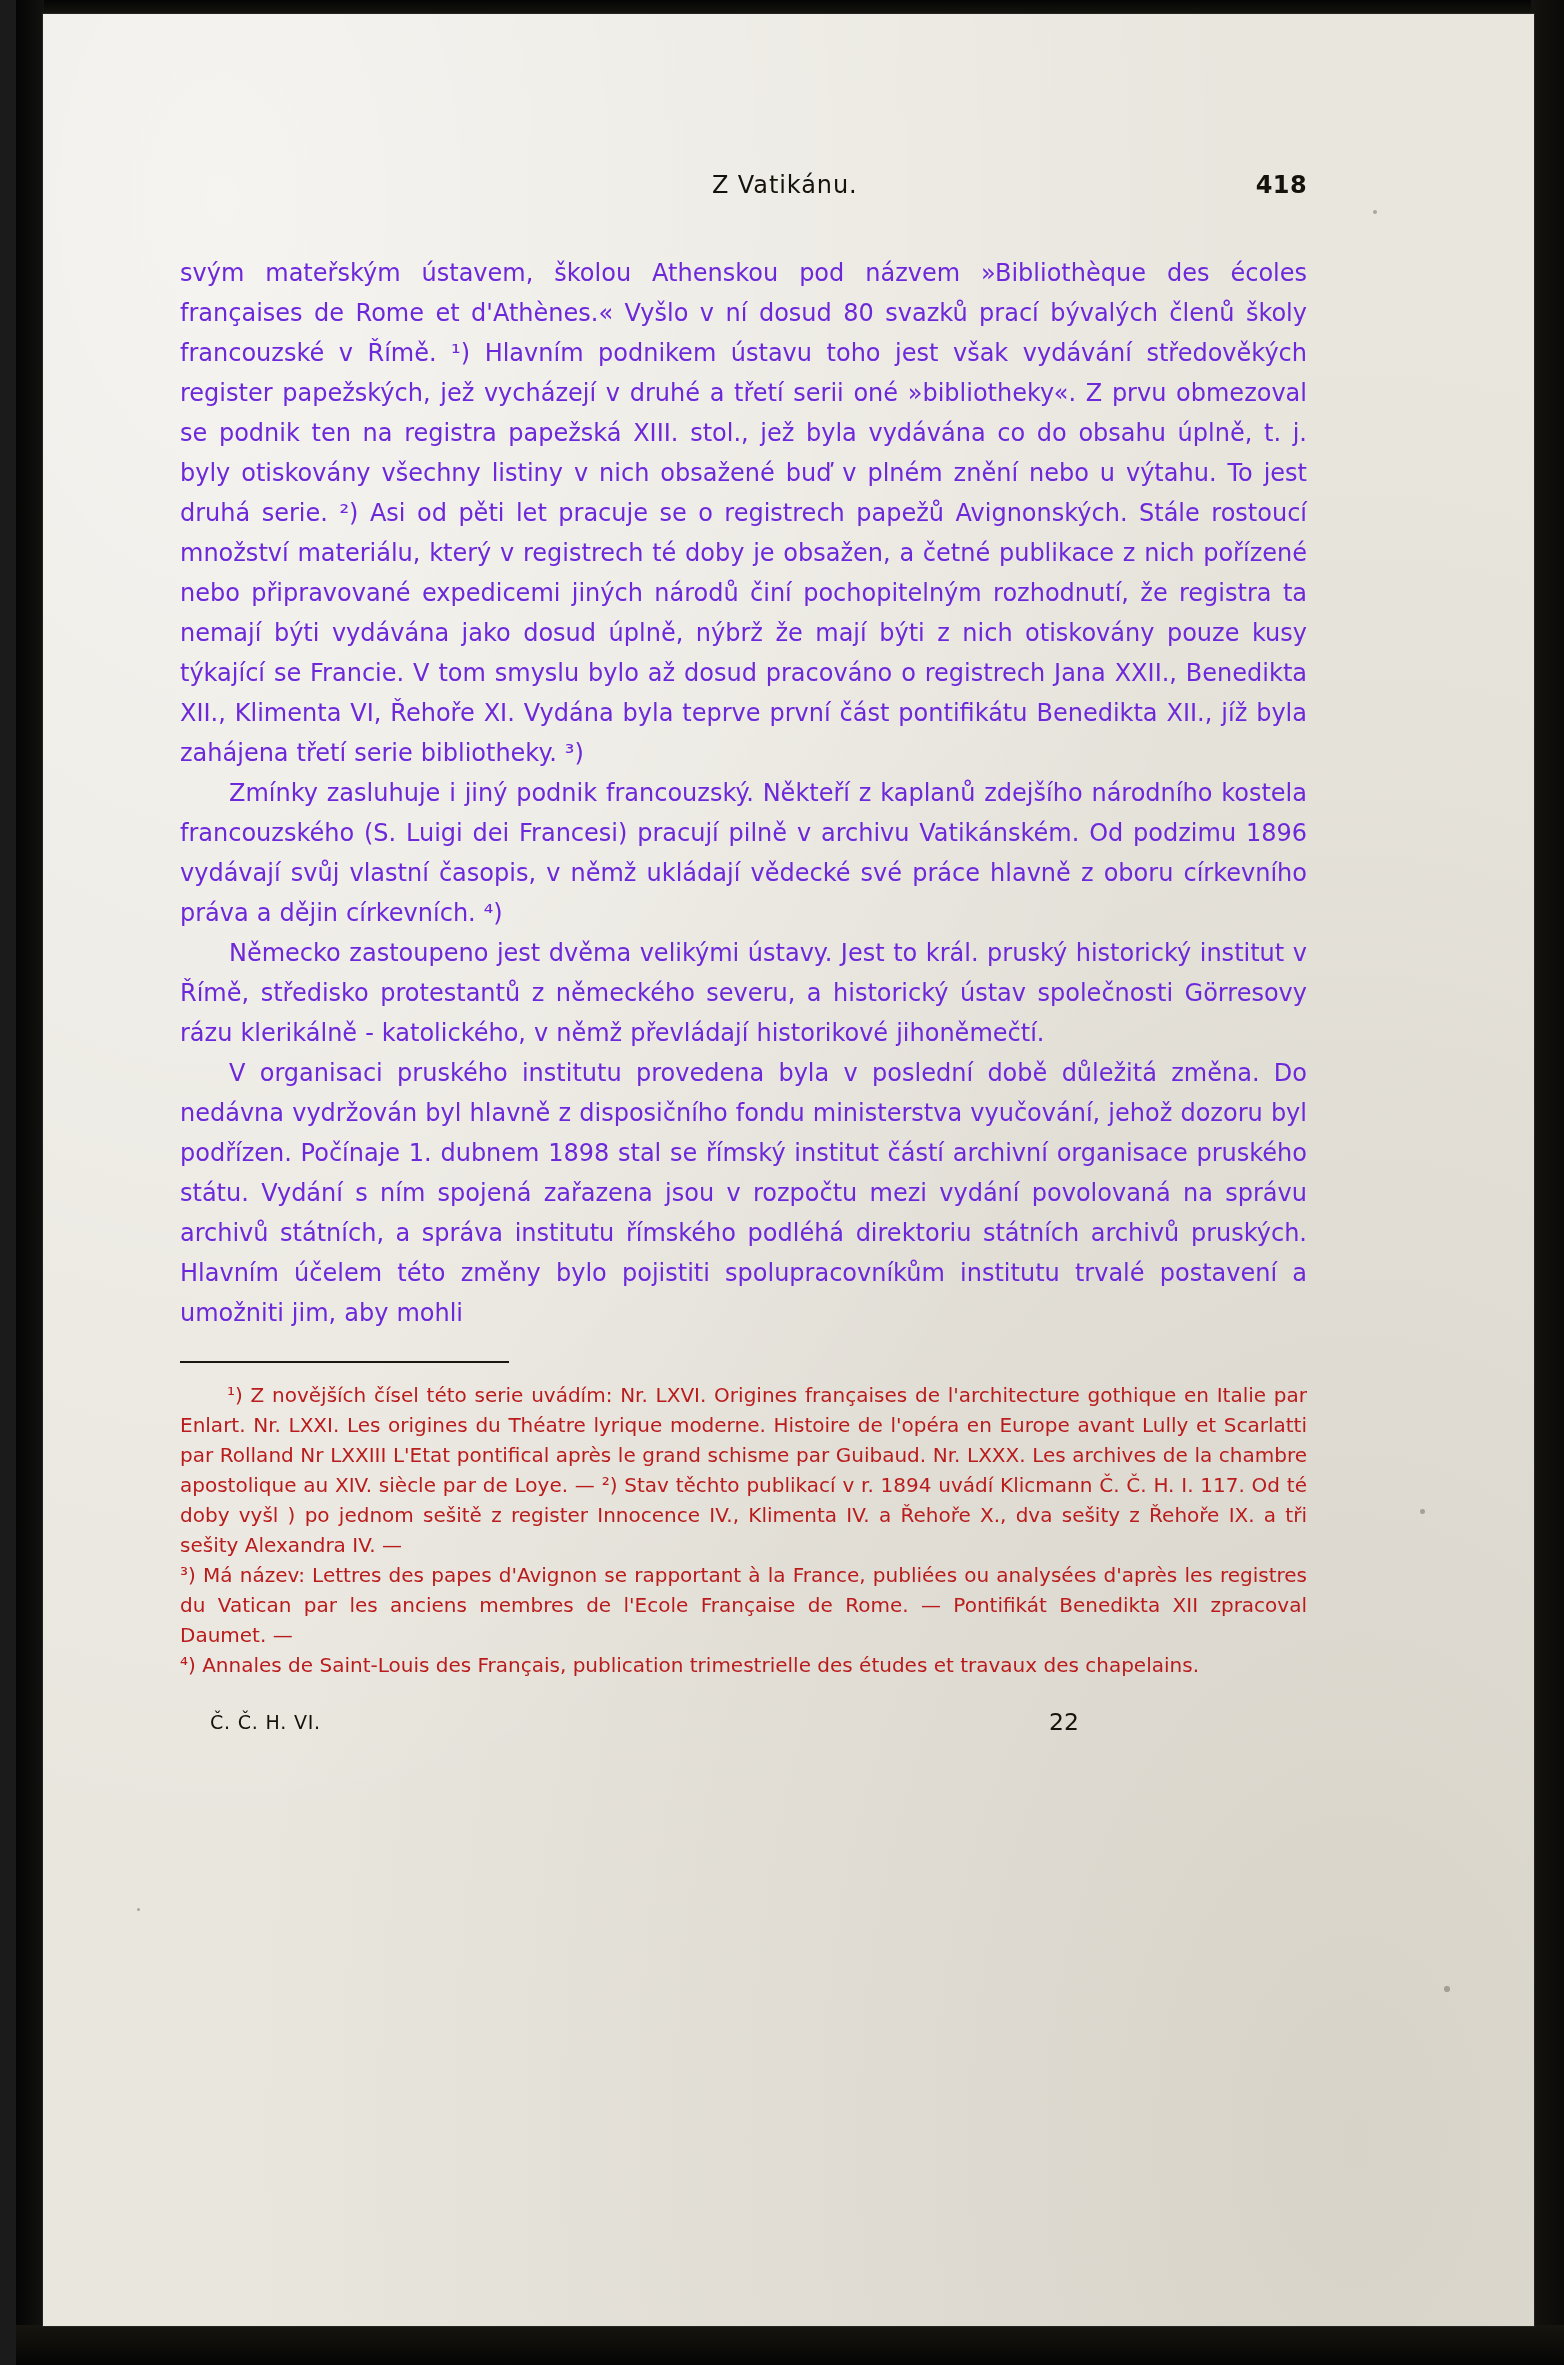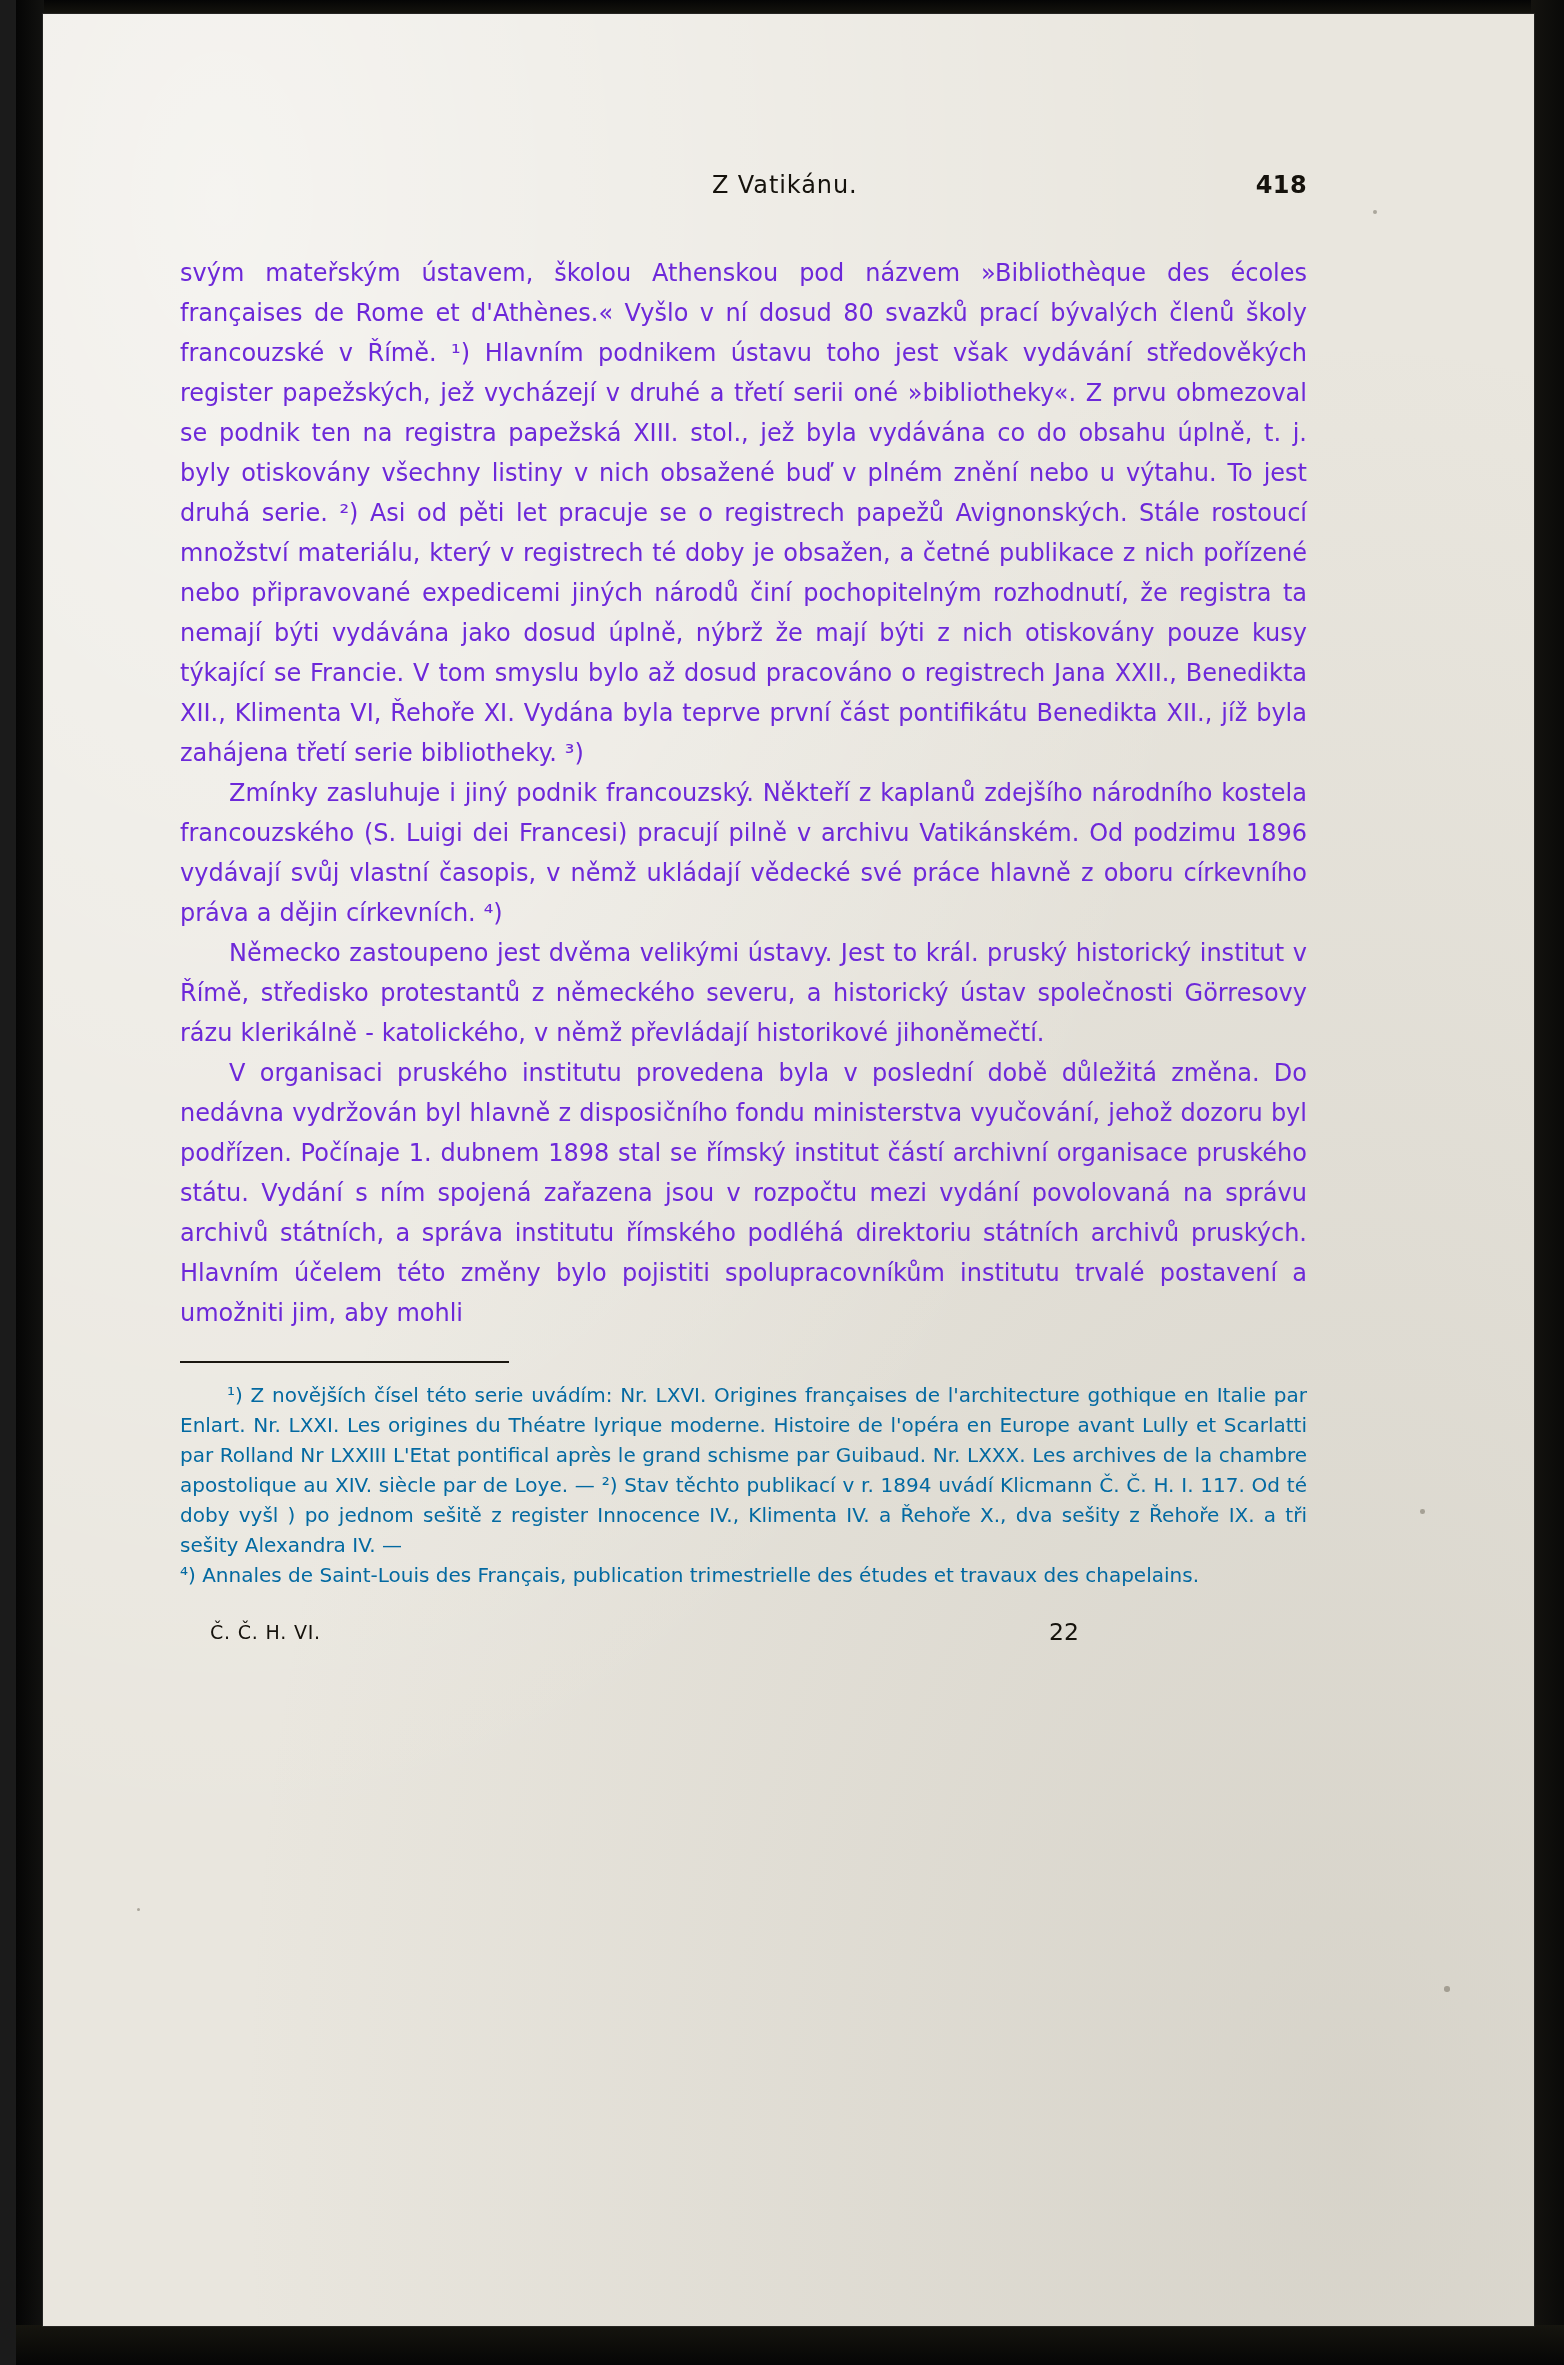--- a/index.html
+++ b/index.html
@@ -111,21 +111,21 @@
     width: 329px;
     height: 2.3px;
     background: #1a1710;
   }
   .footnotes {
     margin-top: 17px;
     font-family: "DejaVu Sans", sans-serif;
     font-size: 20px;
     line-height: 30px;
     text-align: justify;
-    color: #0369a1;
+    color: #b91c1c;
   }
   .footnotes p { margin: 0; }
   .footnotes p.first { text-indent: 47px; }
 
   .colophon {
     position: relative;
     margin-top: 31px;
     height: 31px;
   }
   .colophon .sig {
@@ -179,20 +179,21 @@
         <p>svým mateřským ústavem, školou Athenskou pod názvem »Bibliothèque des écoles françaises de Rome et d'Athènes.« Vyšlo v ní dosud 80 svazků prací bývalých členů školy francouzské v Římě. ¹) Hlavním podnikem ústavu toho jest však vydávání středověkých register papežských, jež vycházejí v druhé a třetí serii oné »bibliotheky«. Z prvu obmezoval se podnik ten na registra papežská XIII. stol., jež byla vydávána co do obsahu úplně, t. j. byly otiskovány všechny listiny v nich obsažené buď v plném znění nebo u výtahu. To jest druhá serie. ²) Asi od pěti let pracuje se o registrech papežů Avignonských. Stále rostoucí množství materiálu, který v registrech té doby je obsažen, a četné publikace z nich pořízené nebo připravované expedicemi jiných národů činí pochopitelným rozhodnutí, že registra ta nemají býti vydávána jako dosud úplně, nýbrž že mají býti z nich otiskovány pouze kusy týkající se Francie. V tom smyslu bylo až dosud pracováno o registrech Jana XXII., Benedikta XII., Klimenta VI, Řehoře XI. Vydána byla teprve první část pontifikátu Benedikta XII., jíž byla zahájena třetí serie bibliotheky. ³)</p>
         <p class="indent">Zmínky zasluhuje i jiný podnik francouzský. Někteří z kaplanů zdejšího národního kostela francouzského (S. Luigi dei Francesi) pracují pilně v archivu Vatikánském. Od podzimu 1896 vydávají svůj vlastní časopis, v němž ukládají vědecké své práce hlavně z oboru církevního práva a dějin církevních. ⁴)</p>
         <p class="indent">Německo zastoupeno jest dvěma velikými ústavy. Jest to král. pruský historický institut v Římě, středisko protestantů z německého severu, a historický ústav společnosti Görresovy rázu klerikálně - katolického, v němž převládají historikové jihoněmečtí.</p>
         <p class="indent">V organisaci pruského institutu provedena byla v poslední době důležitá změna. Do nedávna vydržován byl hlavně z disposičního fondu ministerstva vyučování, jehož dozoru byl podřízen. Počínaje 1. dubnem 1898 stal se římský institut částí archivní organisace pruského státu. Vydání s ním spojená zařazena jsou v rozpočtu mezi vydání povolovaná na správu archivů státních, a správa institutu římského podléhá direktoriu státních archivů pruských. Hlavním účelem této změny bylo pojistiti spolupracovníkům institutu trvalé postavení a umožniti jim, aby mohli</p>
       </div>
 
       <div class="fn-rule"></div>
 
       <div class="footnotes">
         <p class="first">¹) Z novějších čísel této serie uvádím: Nr. LXVI. Origines françaises de l'architecture gothique en Italie par Enlart. Nr. LXXI. Les origines du Théatre lyrique moderne. Histoire de l'opéra en Europe avant Lully et Scarlatti par Rolland Nr LXXIII L'Etat pontifical après le grand schisme par Guibaud. Nr. LXXX. Les archives de la chambre apostolique au XIV. siècle par de Loye. — ²) Stav těchto publikací v r. 1894 uvádí Klicmann Č. Č. H. I. 117. Od té doby vyšl ) po jednom sešitě z register Innocence IV., Klimenta IV. a Řehoře X., dva sešity z Řehoře IX. a tři sešity Alexandra IV. —</p>
+        <p>³) Má název: Lettres des papes d'Avignon se rapportant à la France, publiées ou analysées d'après les registres du Vatican par les anciens membres de l'Ecole Française de Rome. — Pontifikát Benedikta XII zpracoval Daumet. —</p>
         <p>⁴) Annales de Saint-Louis des Français, publication trimestrielle des études et travaux des chapelains.</p>
       </div>
 
       <div class="colophon">
         <div class="sig">Č. Č. H. VI.</div>
         <div class="pagenum">22</div>
       </div>
 
     </div>
   </div>

